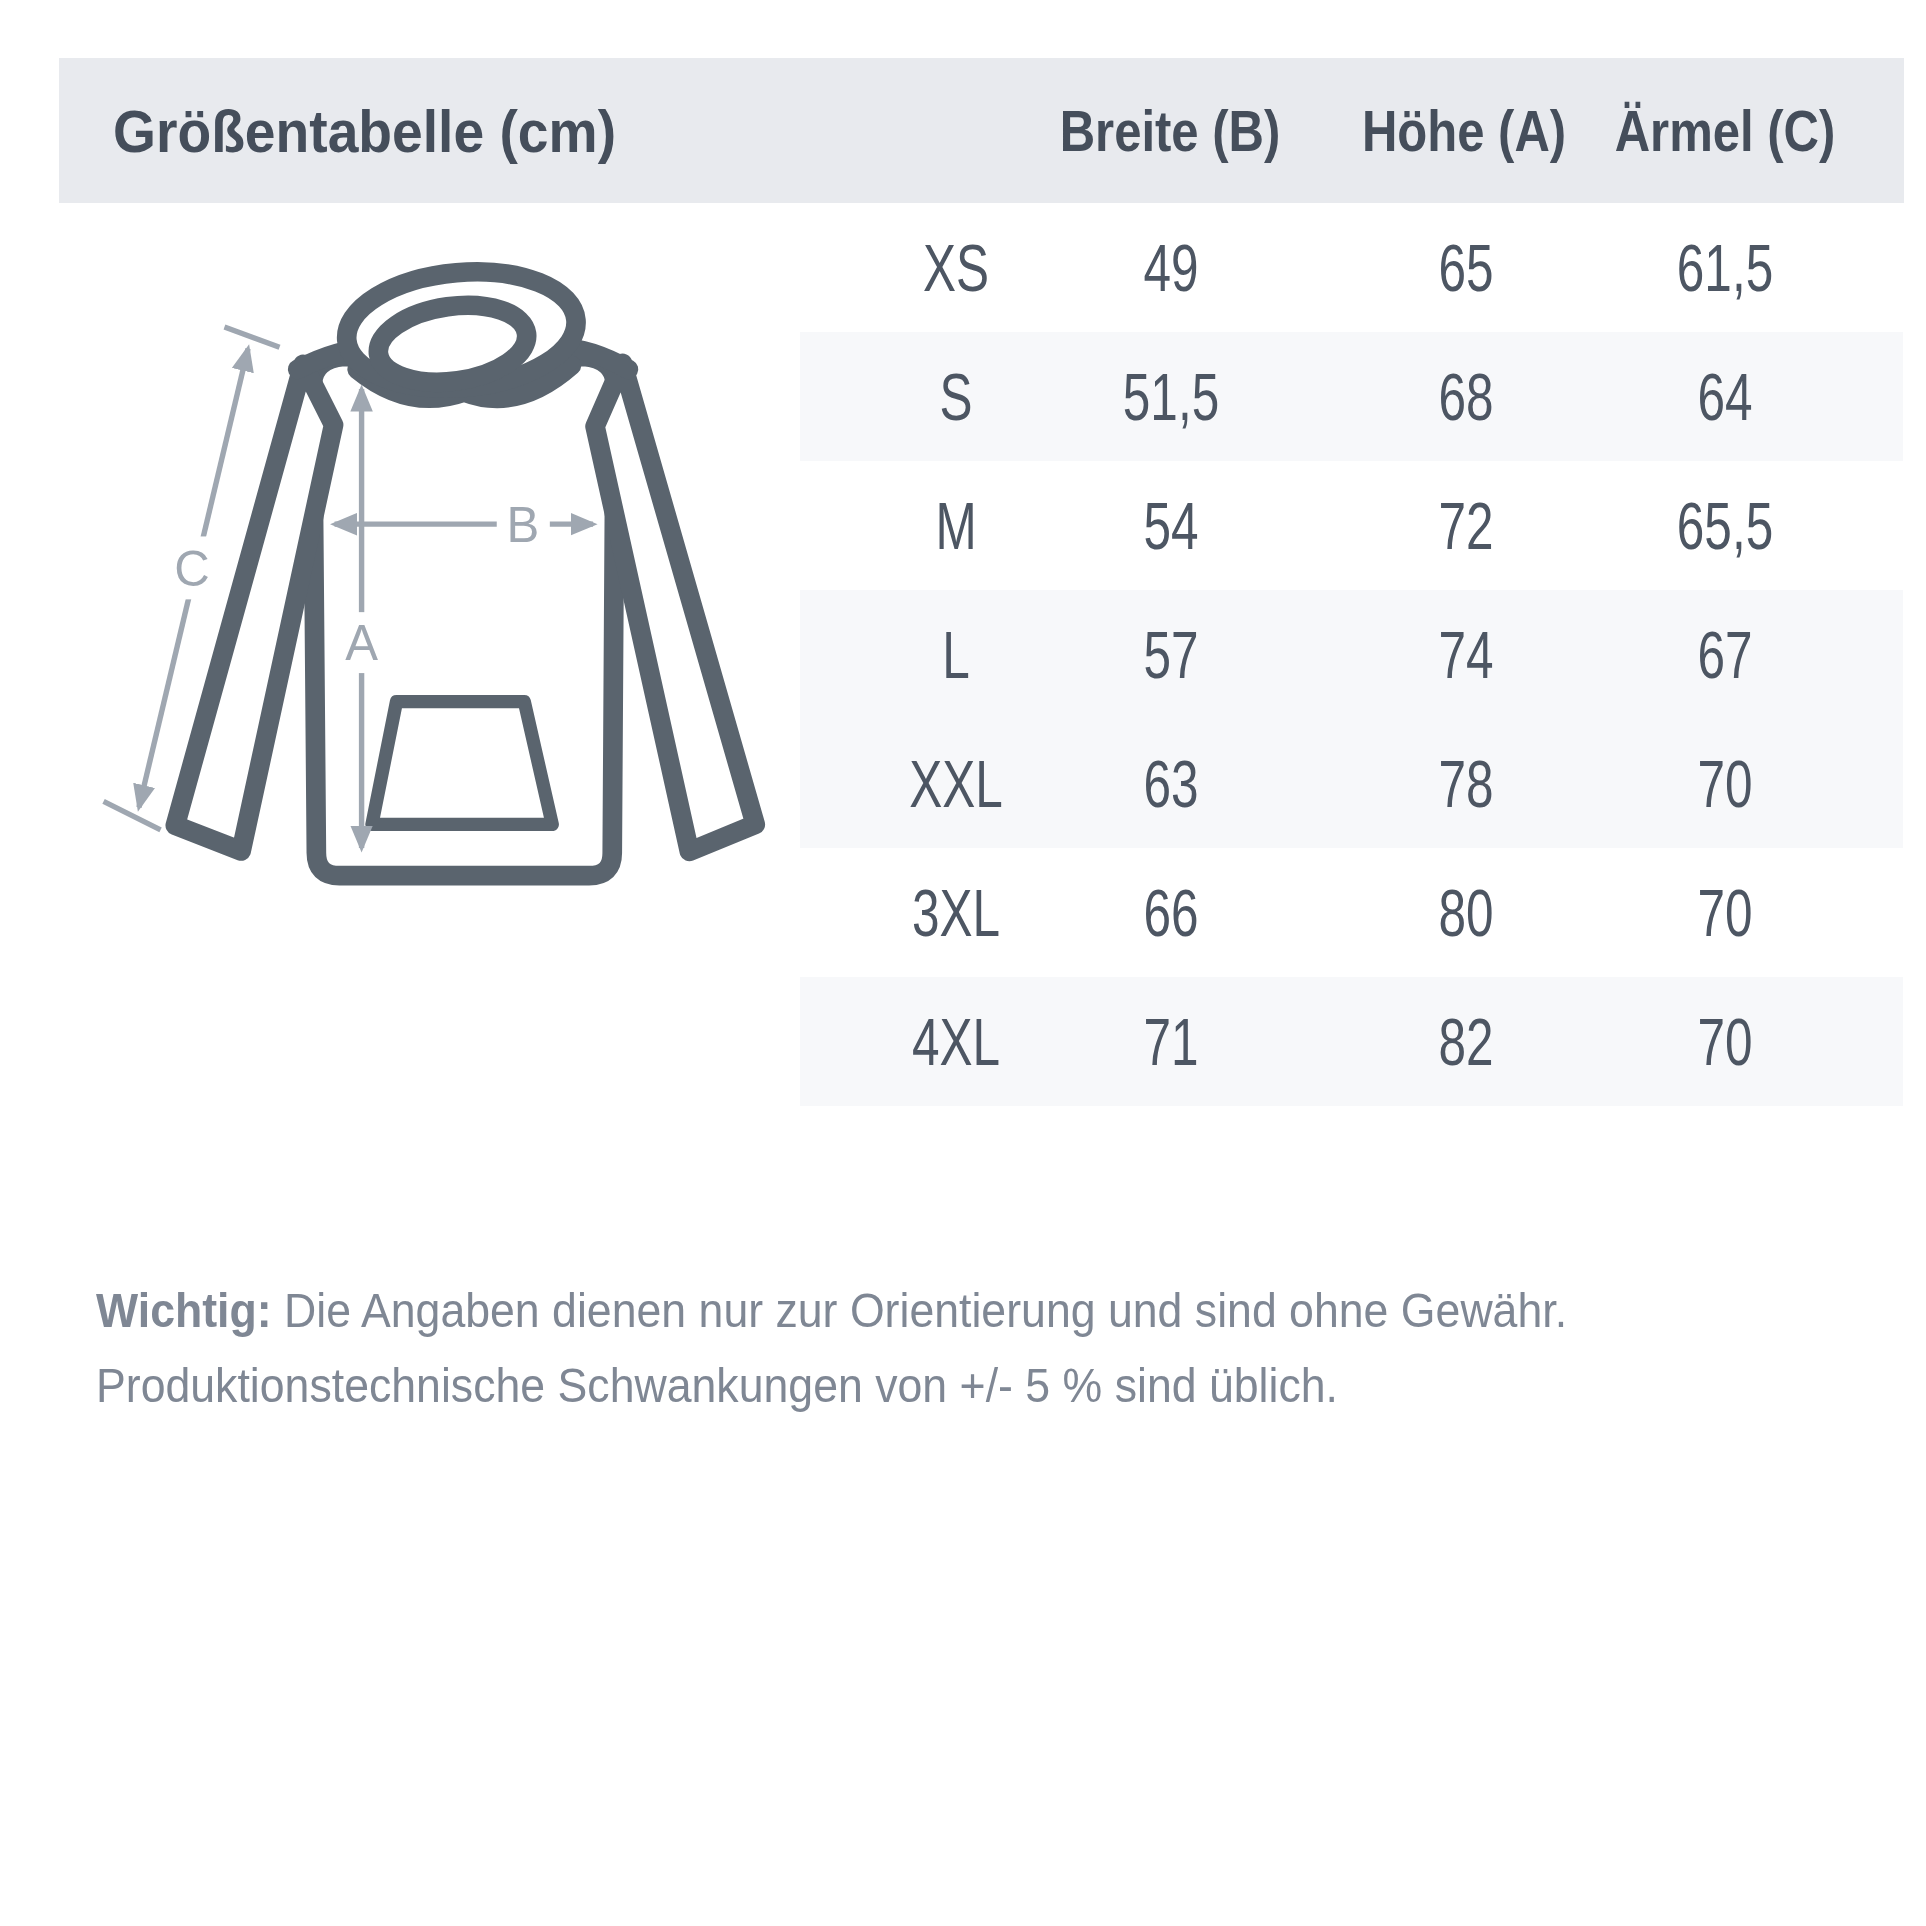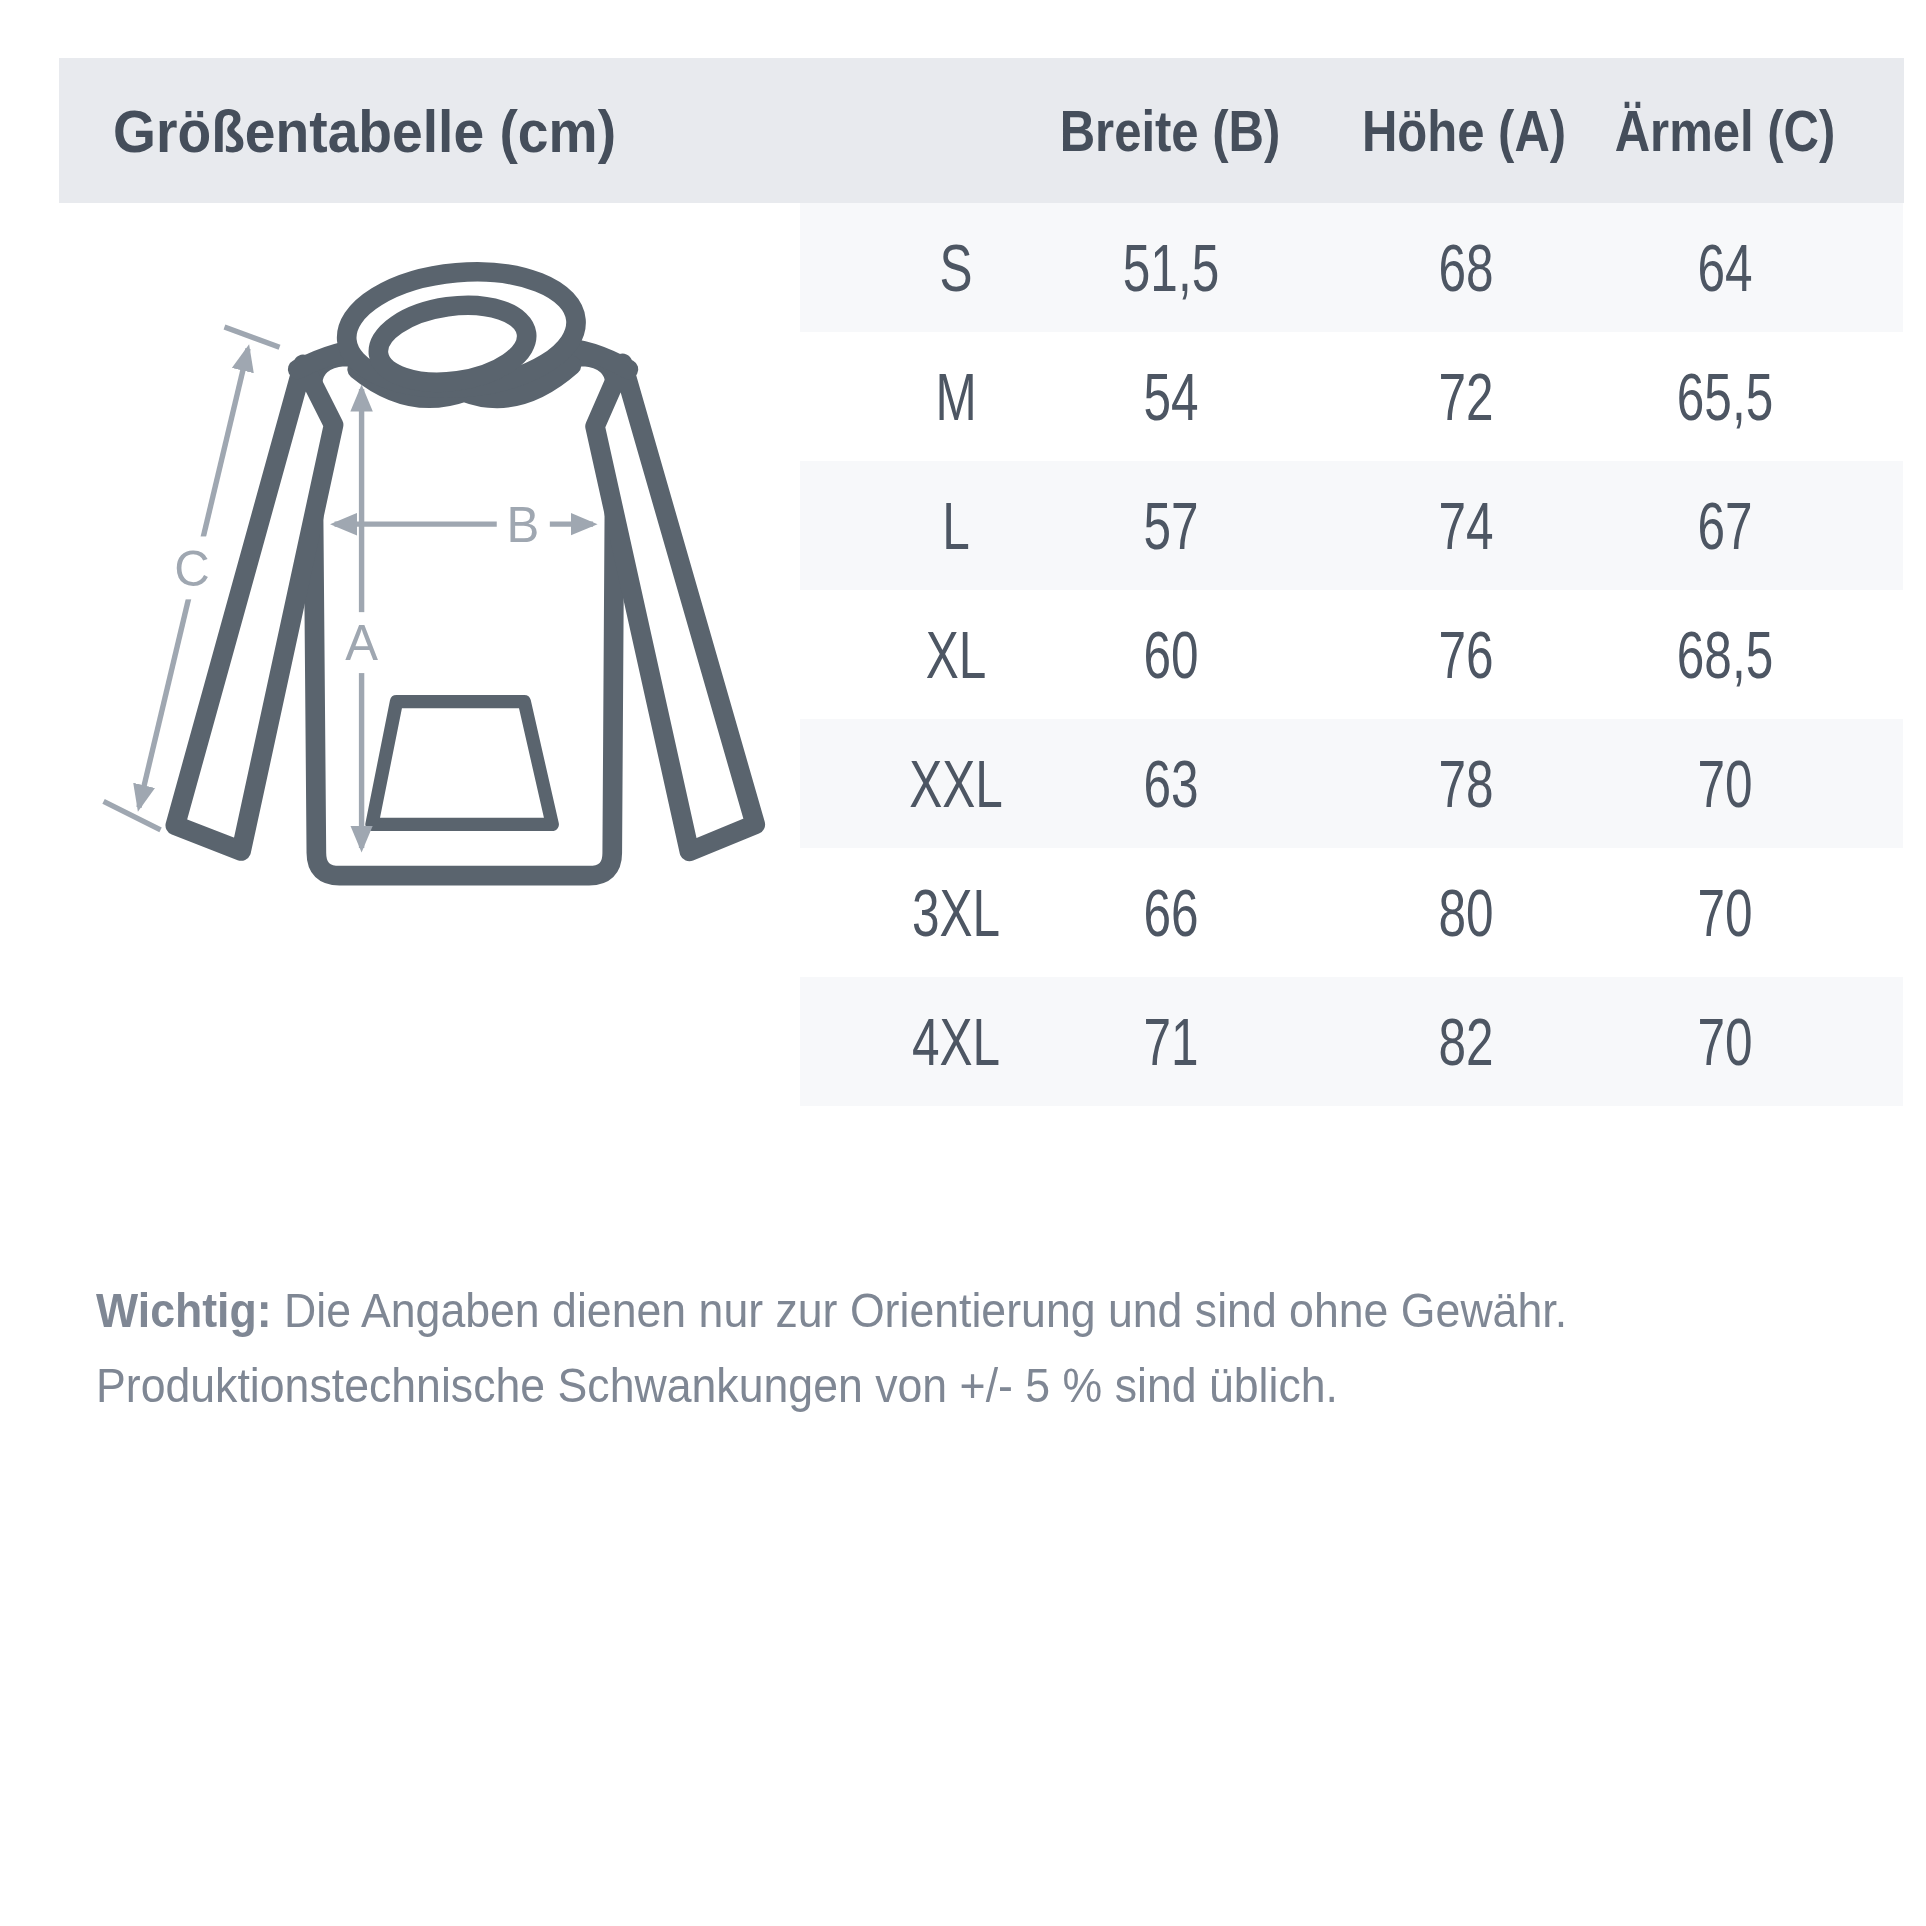--- a/index.html
+++ b/index.html
@@ -89,43 +89,43 @@
     <rect x="872" y="562" width="108" height="130" fill="#ffffff"></rect>
     <rect x="204" y="652" width="100" height="128" fill="#ffffff"></rect>
     <g font-family="Liberation Sans, sans-serif" font-size="100" fill="#9fa7b1" text-anchor="middle">
       <text x="597" y="904">A</text>
       <text x="925" y="663">B</text>
       <text x="252" y="752">C</text>
     </g>
   </svg>
 
   <div class="size-rows">
+    <div class="size-row">
+      <span class="cell size">XS</span>
+      <span class="cell breite">49</span>
+      <span class="cell hoehe">65</span>
+      <span class="cell aermel">61,5</span>
+    </div>
     <div class="size-row alt">
       <span class="cell size">S</span>
       <span class="cell breite">51,5</span>
       <span class="cell hoehe">68</span>
       <span class="cell aermel">64</span>
     </div>
     <div class="size-row">
       <span class="cell size">M</span>
       <span class="cell breite">54</span>
       <span class="cell hoehe">72</span>
       <span class="cell aermel">65,5</span>
     </div>
     <div class="size-row alt">
       <span class="cell size">L</span>
       <span class="cell breite">57</span>
       <span class="cell hoehe">74</span>
       <span class="cell aermel">67</span>
-    </div>
-    <div class="size-row">
-      <span class="cell size">XL</span>
-      <span class="cell breite">60</span>
-      <span class="cell hoehe">76</span>
-      <span class="cell aermel">68,5</span>
     </div>
     <div class="size-row alt">
       <span class="cell size">XXL</span>
       <span class="cell breite">63</span>
       <span class="cell hoehe">78</span>
       <span class="cell aermel">70</span>
     </div>
     <div class="size-row">
       <span class="cell size">3XL</span>
       <span class="cell breite">66</span>

